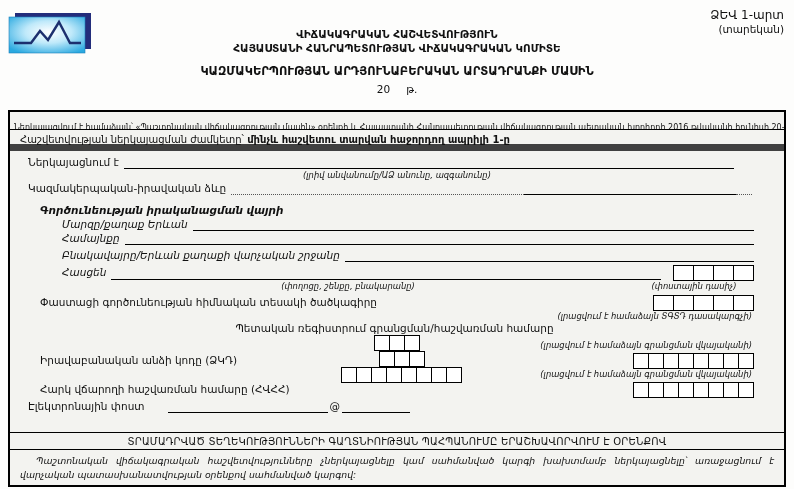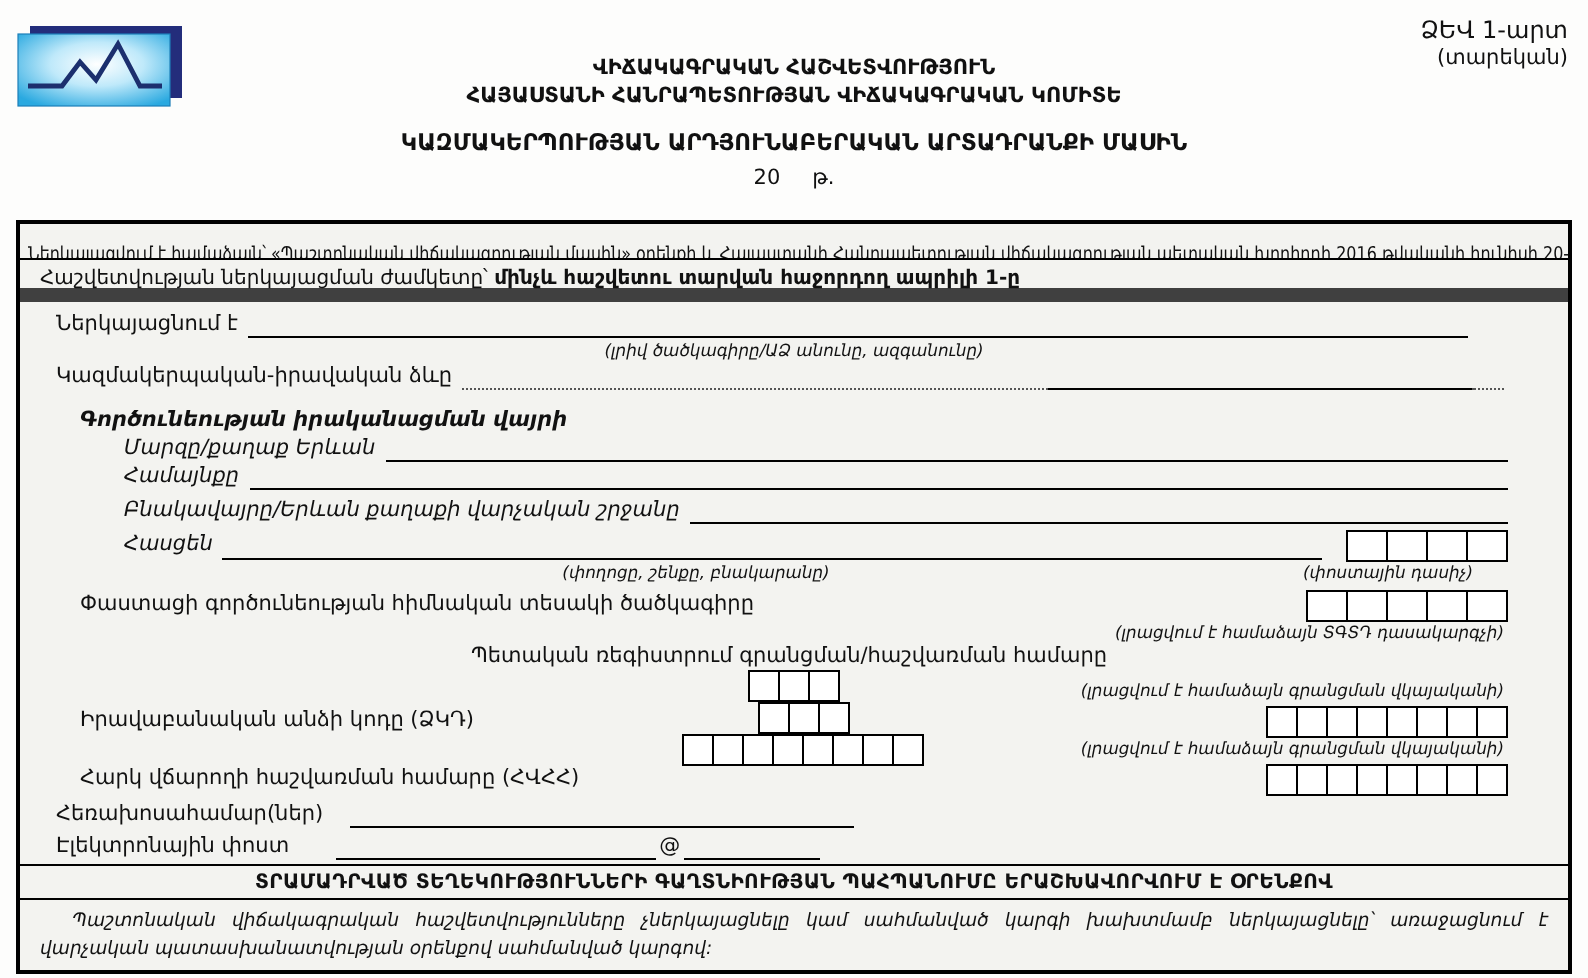--- a/index.html
+++ b/index.html
@@ -60,21 +60,21 @@
   .grp + .grp { margin-left:9px; }
 
   .addr-hints { display:flex; margin-right:30px; height:10px; }
   .ah-left { flex:1; text-align:center; }
   .ah-right { width:120px; text-align:center; }
 
   .line-fixed { border-bottom:1px solid #000; height:12px; }
 
   .banner {
     border-top:1px solid #000; border-bottom:1px solid #000;
-    text-align:center; font-weight:bold; font-size:10px;
+    text-align:center; font-weight:normal; font-size:10px;
     padding:3px 2px 2px; height:18px; letter-spacing:.2px;
   }
   .liability {
     padding:4px 10px 3px; font-size:9.3px; font-style:italic;
     line-height:1.5; text-indent:16px; text-align:justify;
   }
 </style>
 </head>
 <body>
 
@@ -118,21 +118,21 @@
     <div class="deadline-row">
       <span>Հաշվետվության ներկայացման ժամկետը՝ </span><b>մինչև հաշվետու տարվան հաջորդող ապրիլի 1-ը</b>
     </div>
 
     <div class="fields">
 
       <div class="frow ind-a" style="margin-right:50px; margin-top:3px;">
         <span class="lbl">Ներկայացնում է</span>
         <span class="wline"></span>
       </div>
-      <div class="hint hint-center">(լրիվ ծածկագիրը/ԱՁ անունը, ազգանունը)</div>
+      <div class="hint hint-center">(լրիվ անվանումը/ԱՁ անունը, ազգանունը)</div>
 
       <div class="frow ind-a" style="margin-right:32px; margin-top:2px;">
         <span class="lbl">Կազմակերպական-իրավական ձևը</span>
         <span class="dotline" style="flex:1.15;"></span>
         <span class="line-fixed" style="width:212px;"></span>
         <span class="dotline" style="width:16px;"></span>
       </div>
 
       <div class="frow ind-b boldital" style="margin-top:7px; height:13px;">Գործունեության իրականացման վայրի</div>
 
@@ -227,24 +227,20 @@
             <span class="cell"></span>
             <span class="cell"></span>
             <span class="cell"></span>
             <span class="cell"></span>
             <span class="cell"></span>
             <span class="cell"></span>
             <span class="cell"></span>
           </span>
       </div>
 
-      <div class="frow ind-a" style="margin-top:3px;">
-        <span class="lbl">Հեռախոսահամար(ներ)</span>
-        <span class="line-fixed" style="width:252px; margin-left:8px;"></span>
-      </div>
       <div class="frow ind-a" style="margin-top:2px;">
         <span class="lbl">Էլեկտրոնային փոստ</span>
         <span class="line-fixed" style="width:160px; margin-left:18px;"></span>
         <span class="lbl" style="padding:0 2px;">@</span>
         <span class="line-fixed" style="width:68px;"></span>
       </div>
 
     </div>
 
     <div class="banner">ՏՐԱՄԱԴՐՎԱԾ ՏԵՂԵԿՈՒԹՅՈՒՆՆԵՐԻ ԳԱՂՏՆԻՈՒԹՅԱՆ ՊԱՀՊԱՆՈՒՄԸ ԵՐԱՇԽԱՎՈՐՎՈՒՄ Է ՕՐԵՆՔՈՎ</div>

